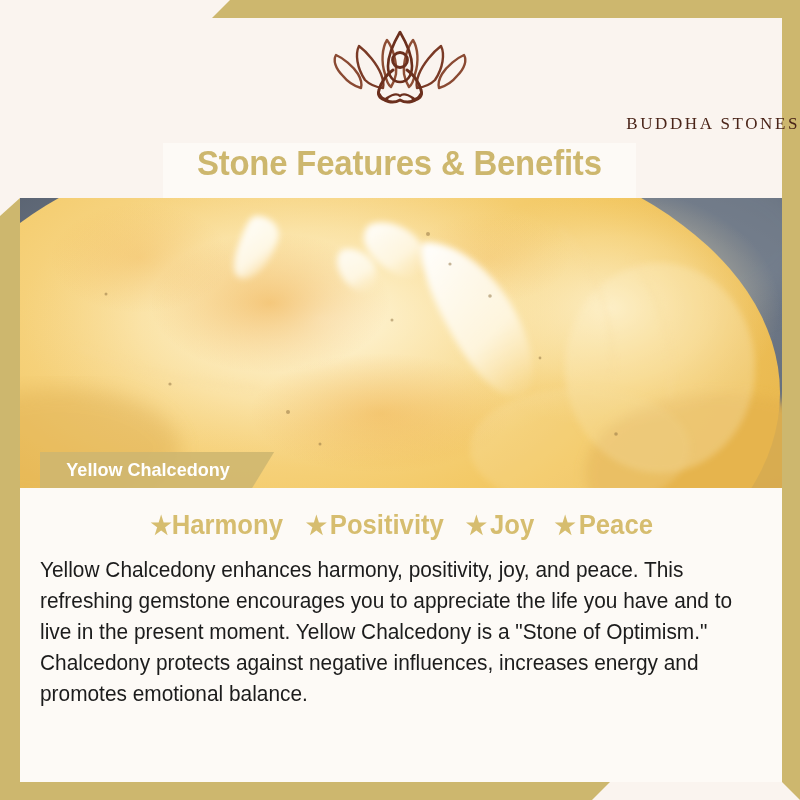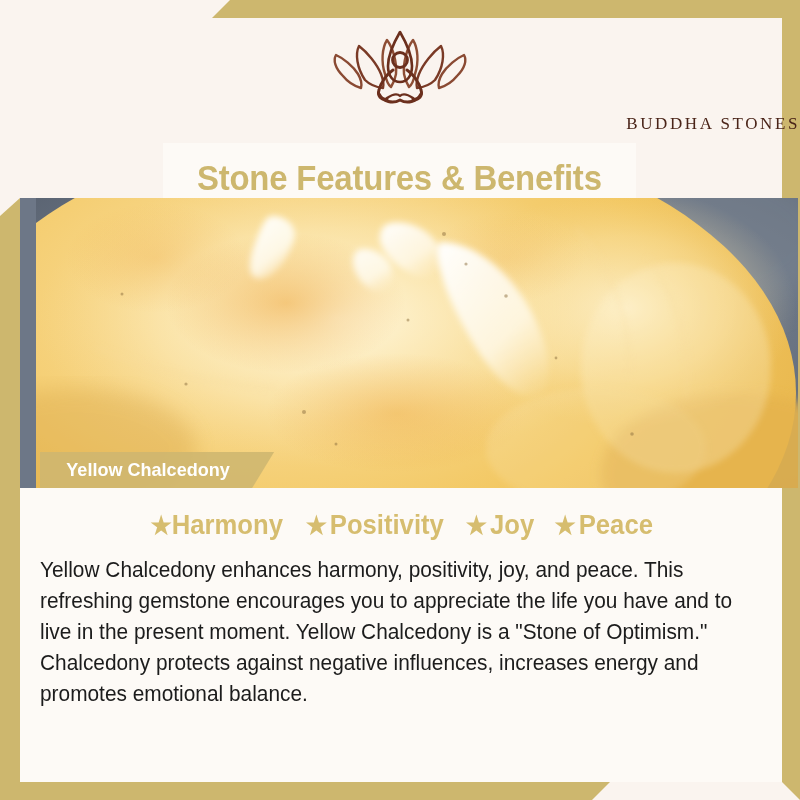--- a/index.html
+++ b/index.html
@@ -87,21 +87,21 @@
 
   
   .title-banner {
     position: absolute;
     top: 143px;
     left: 163px;
     width: 473px;
     height: 55px;
     background: #fdfaf6;
     display: flex;
-    align-items: flex-end;
+    align-items: flex-start;
     justify-content: center;
     z-index: 4;
   }
   .title-text {
     font-family: "Liberation Sans Narrow", "Liberation Sans", sans-serif;
     font-weight: bold;
     font-size: 35px;
     color: #cdb76e;
     letter-spacing: -0.2px;
     transform: scaleX(0.94);
@@ -111,21 +111,20 @@
   
   .photo {
     position: absolute;
     top: 198px;
     left: 20px;
     width: 762px;
     height: 290px;
     overflow: hidden;
     background: #6d7787;
     z-index: 2;
-    padding-left: 16px;
   }
   .photo-svg { display: block; width: 100%; height: 100%; }
 
   
   .stone-label {
     position: absolute;
     left: 20px;
     bottom: 0px;
     height: 36px;
     padding: 0 40px 0 22px;

